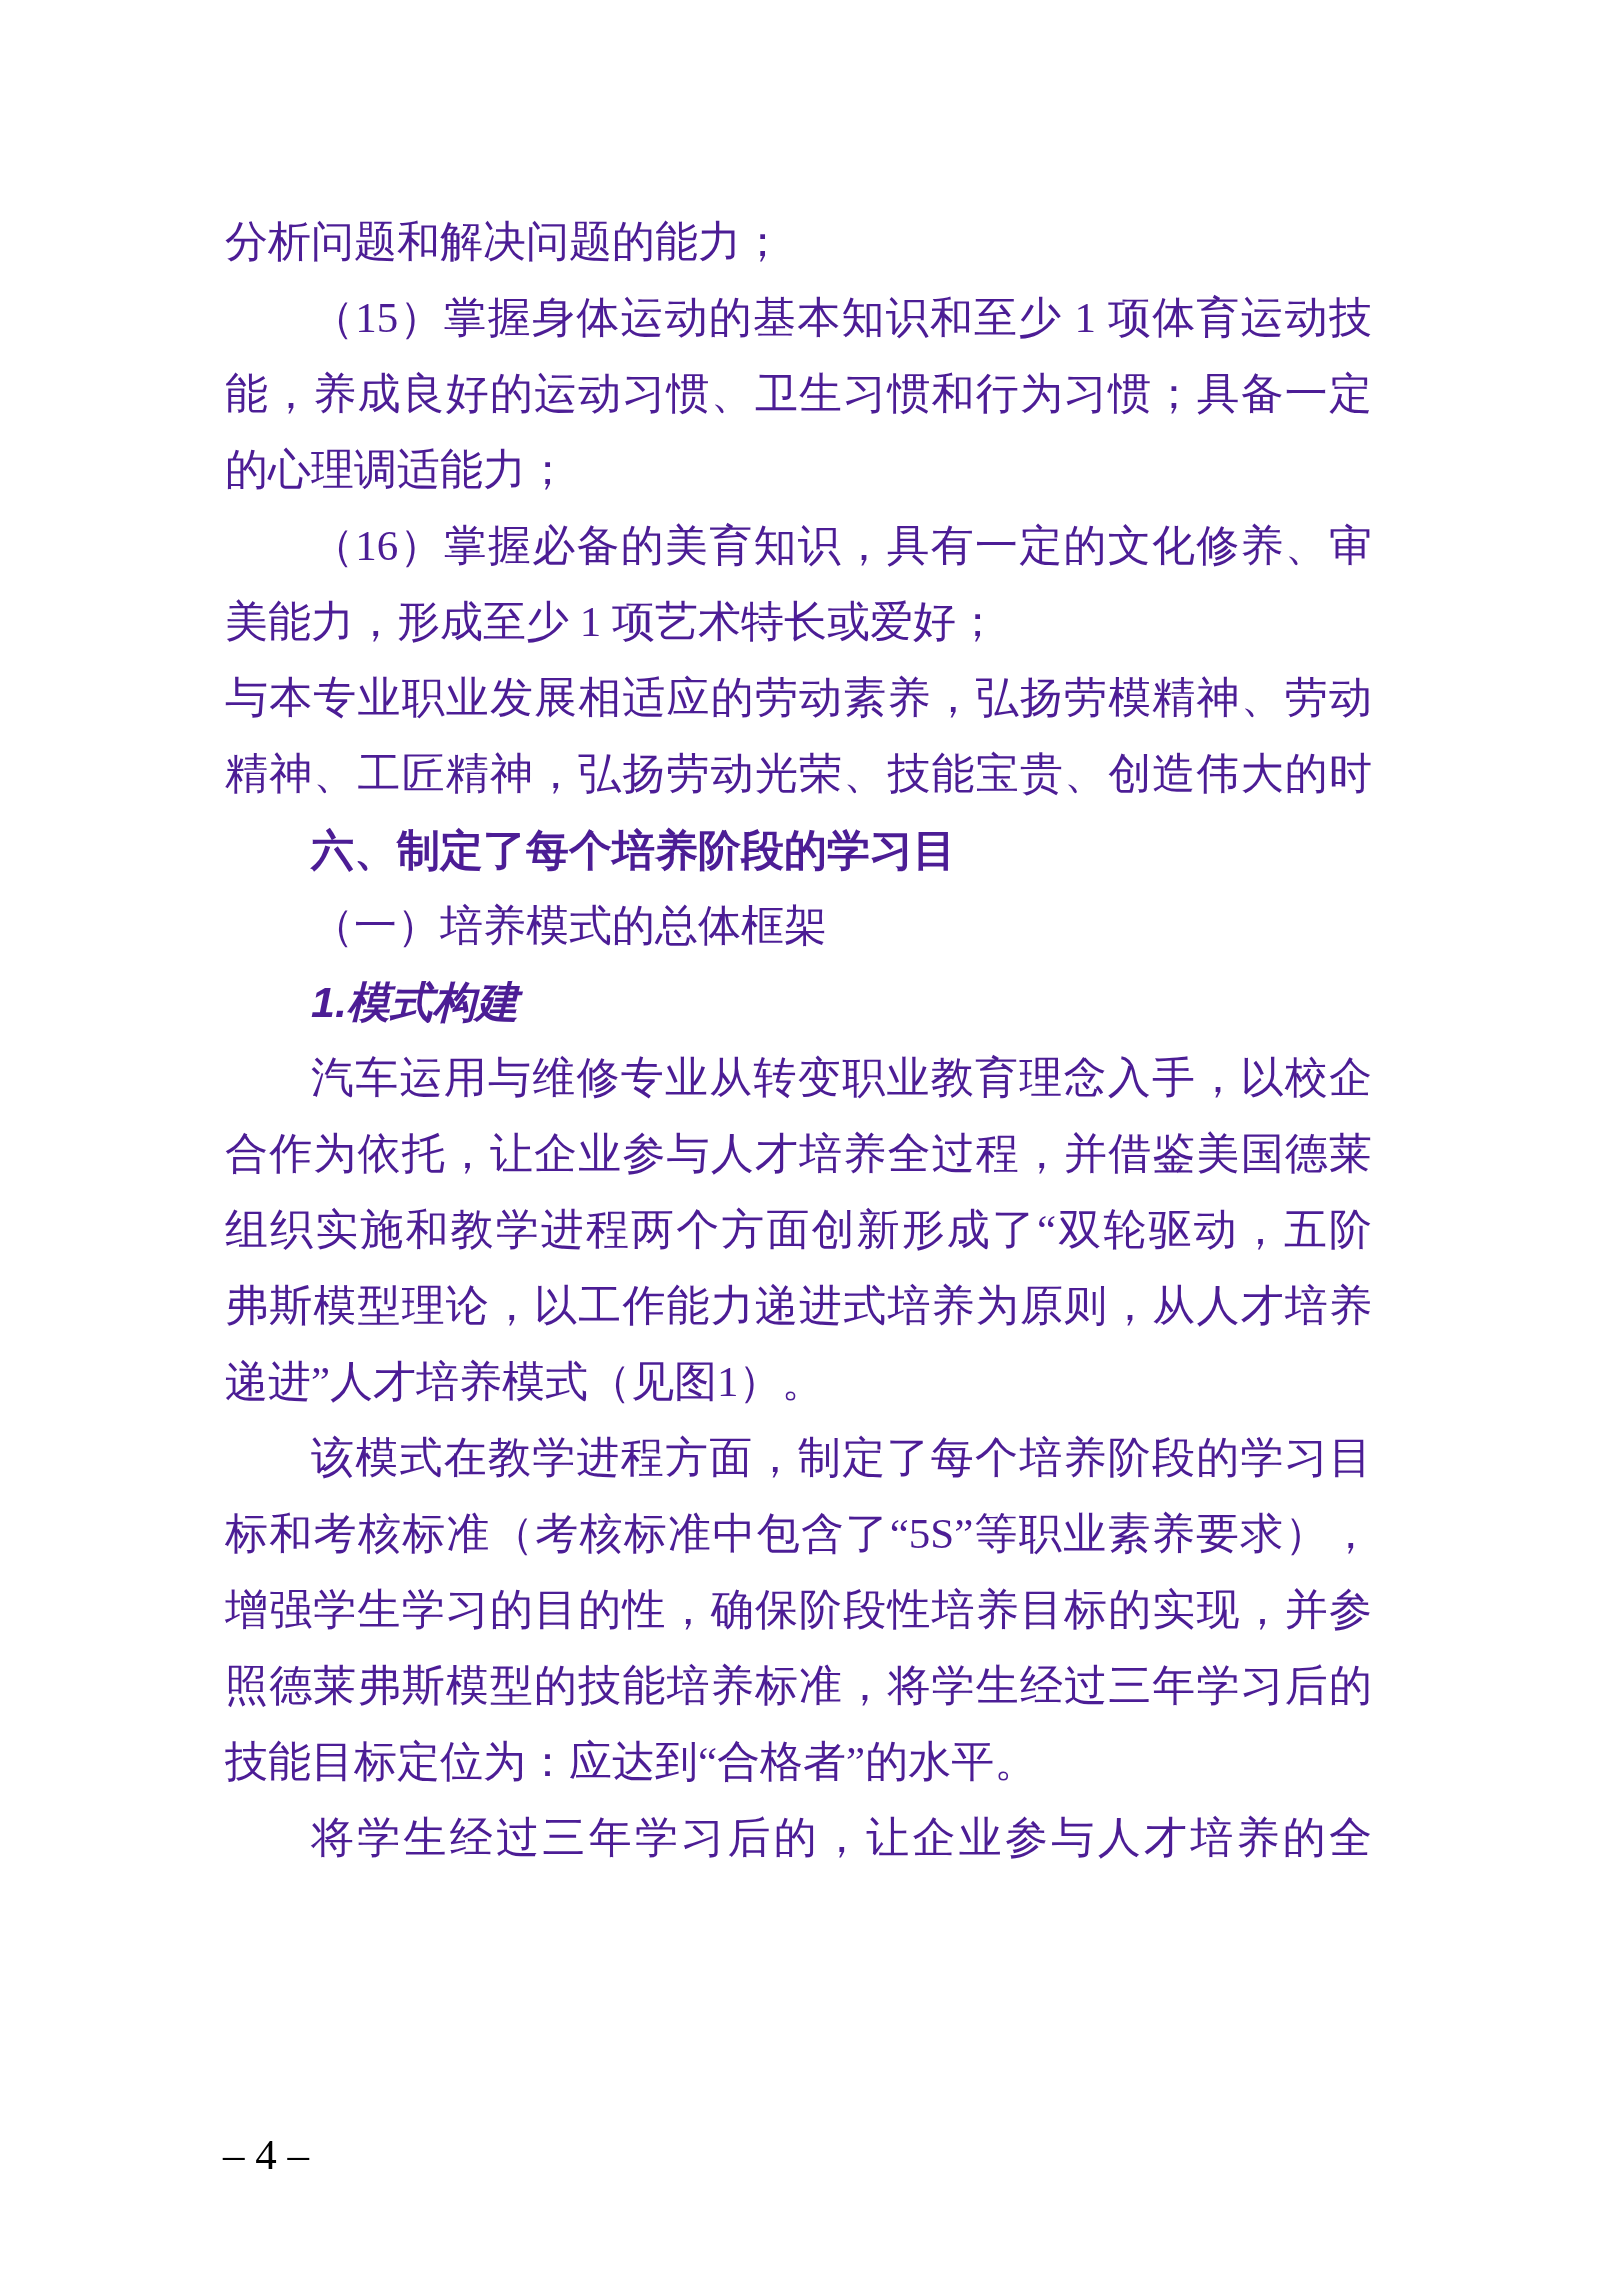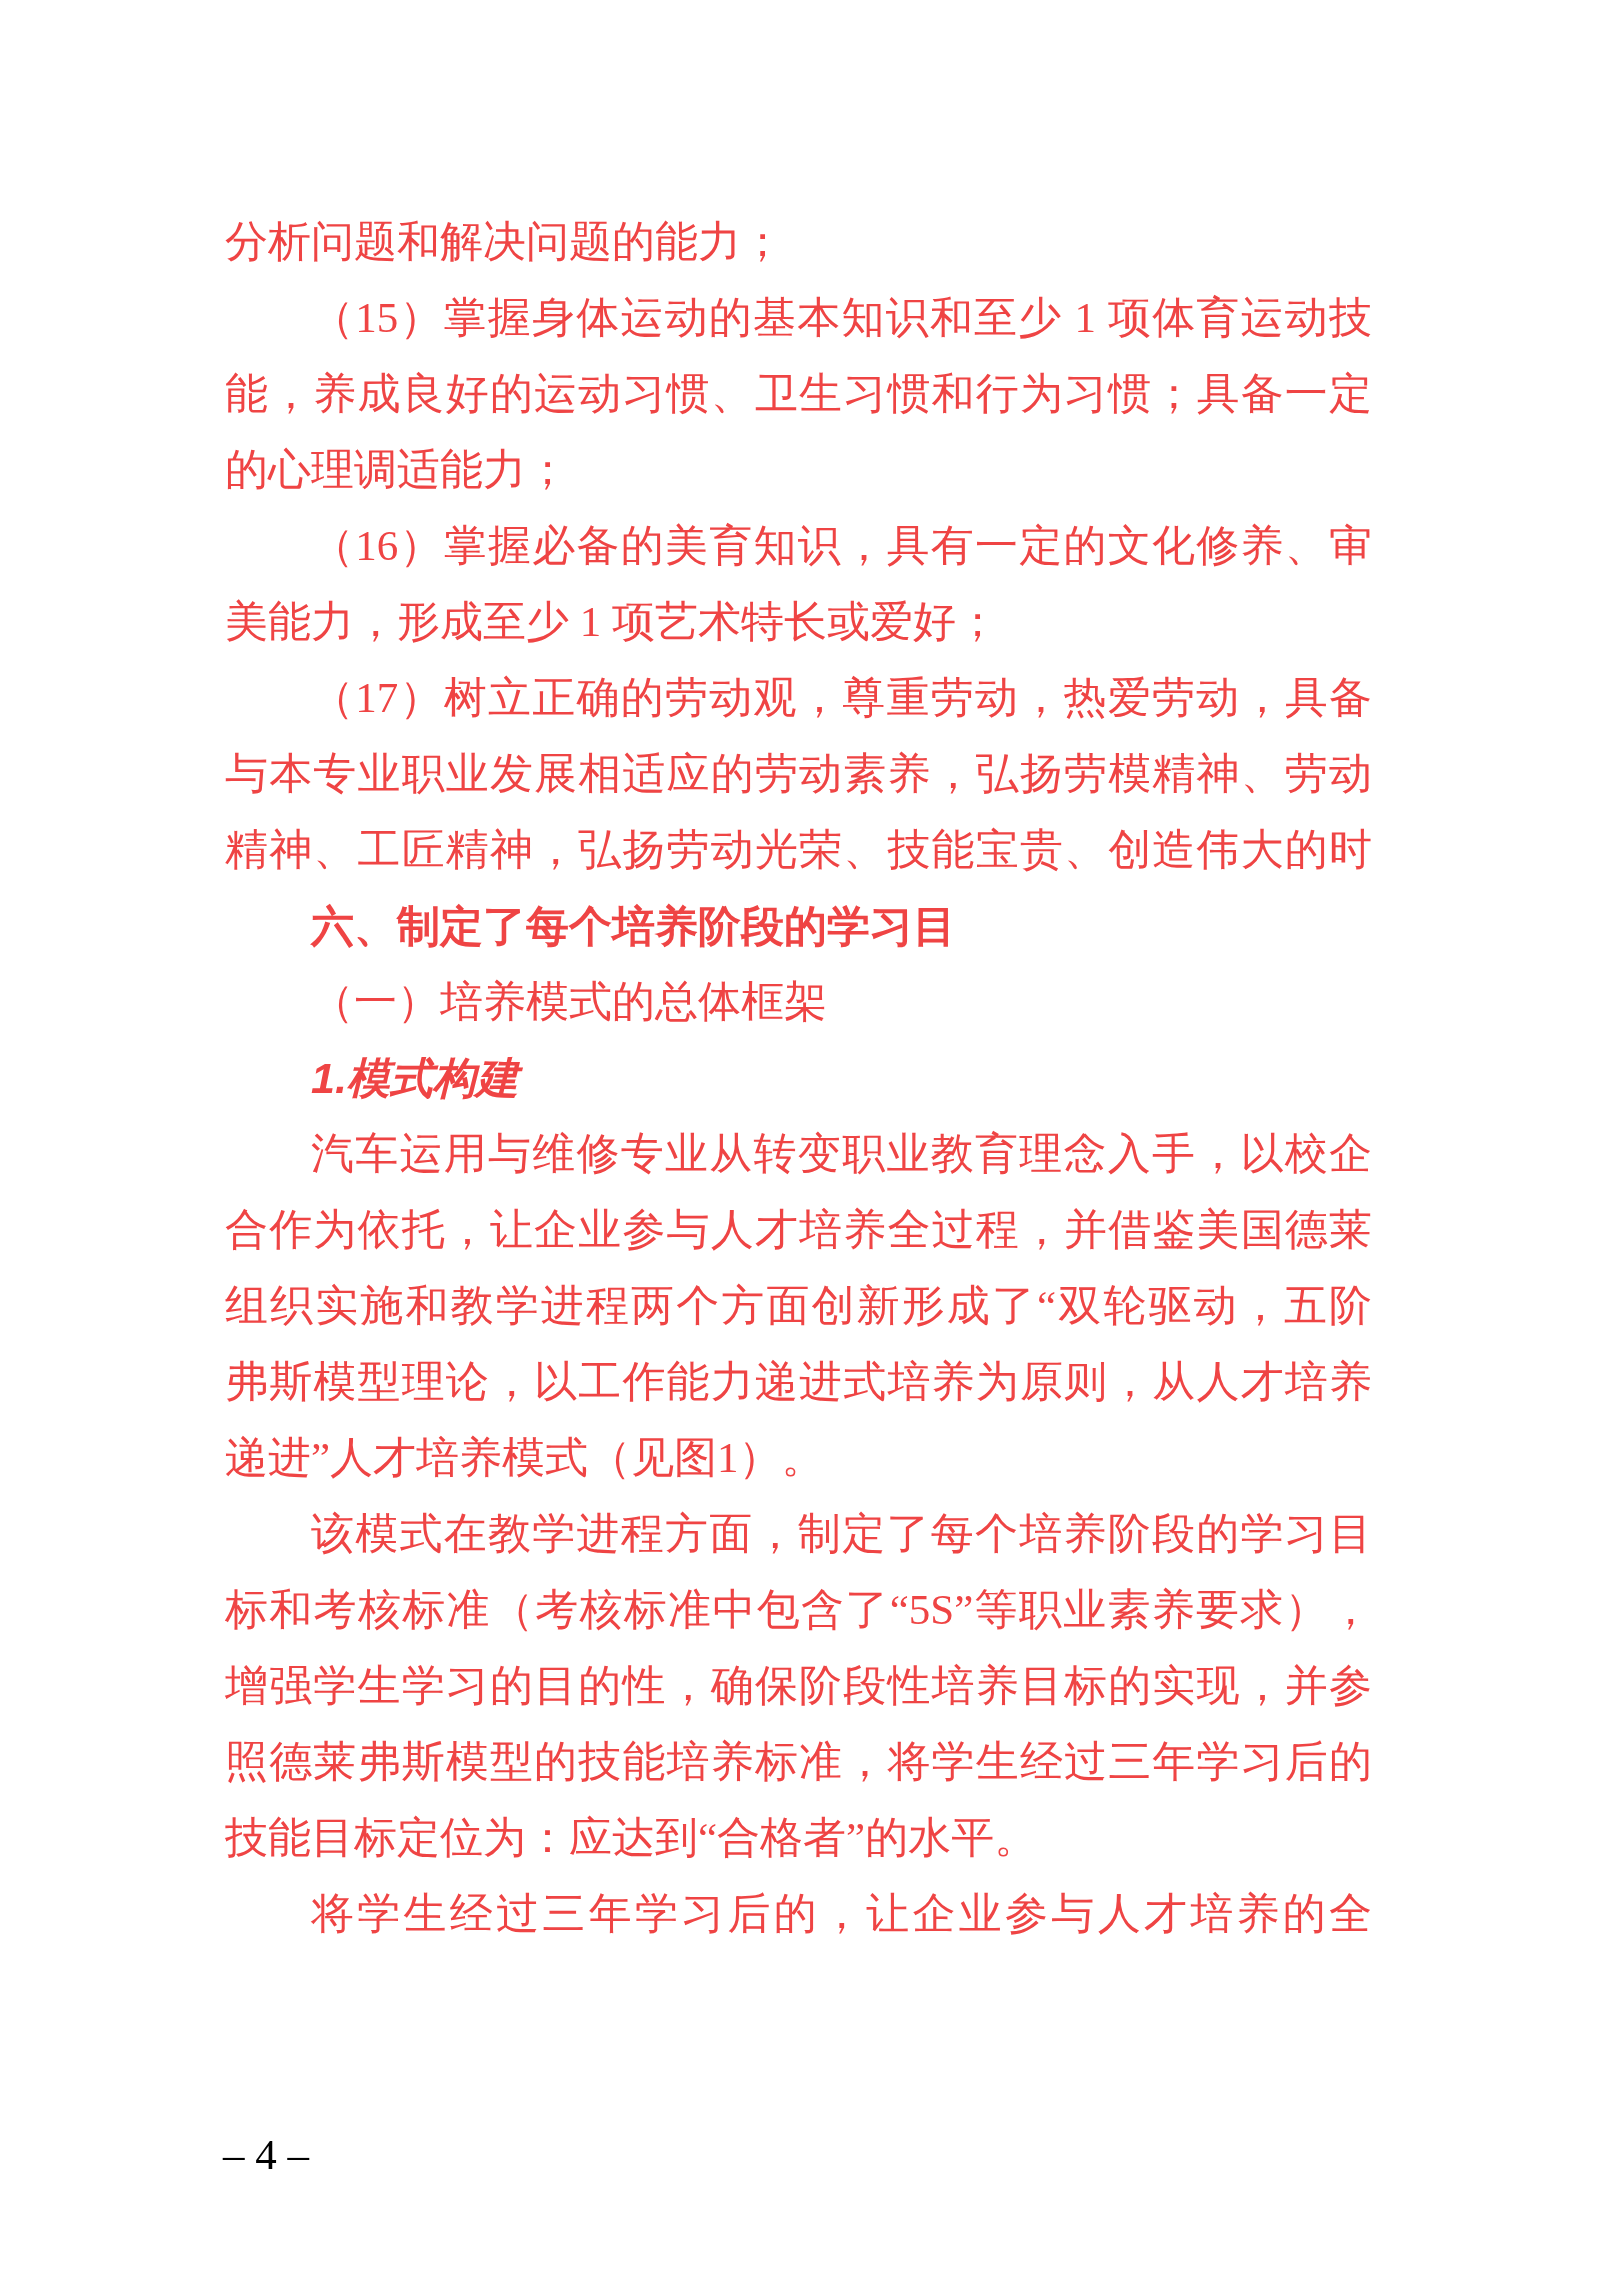--- a/index.html
+++ b/index.html
@@ -20,21 +20,21 @@
     position: absolute;
     left: 225px;
     top: 204px;
     width: 1147px;
   }
   .line {
     height: 76px;
     line-height: 76px;
     font-size: 43px;
     white-space: nowrap;
-    color: #ef4444;
+    color: #4c1d95;
   }
   .line.body {
     font-family: "Liberation Serif", serif;
     font-weight: 400;
   }
   .line.h1 {
     font-family: "Liberation Sans", sans-serif;
     font-weight: 700;
   }
   .line.h2 {
@@ -69,21 +69,20 @@
 <body>
 
 <div class="page">
   <div class="doc-body">
       <div class="line body">分析问题和解决问题的能力；</div>
       <div class="line body indent fill">（15）掌握身体运动的基本知识和至少 1 项体育运动技</div>
       <div class="line body fill">能，养成良好的运动习惯、卫生习惯和行为习惯；具备一定</div>
       <div class="line body">的心理调适能力；</div>
       <div class="line body indent fill">（16）掌握必备的美育知识，具有一定的文化修养、审</div>
       <div class="line body">美能力，形成至少 1 项艺术特长或爱好；</div>
-      <div class="line body indent fill">（17）树立正确的劳动观，尊重劳动，热爱劳动，具备</div>
       <div class="line body fill">与本专业职业发展相适应的劳动素养，弘扬劳模精神、劳动</div>
       <div class="line body fill">精神、工匠精神，弘扬劳动光荣、技能宝贵、创造伟大的时</div>
       <div class="line h1 indent">六、制定了每个培养阶段的学习目</div>
       <div class="line h2 indent">（一）培养模式的总体框架</div>
       <div class="line h3 indent">1.模式构建</div>
       <div class="line body indent fill">汽车运用与维修专业从转变职业教育理念入手，以校企</div>
       <div class="line body fill">合作为依托，让企业参与人才培养全过程，并借鉴美国德莱</div>
       <div class="line body fill">组织实施和教学进程两个方面创新形成了“双轮驱动，五阶</div>
       <div class="line body fill">弗斯模型理论，以工作能力递进式培养为原则，从人才培养</div>
       <div class="line body">递进”人才培养模式（见图1）。</div>

